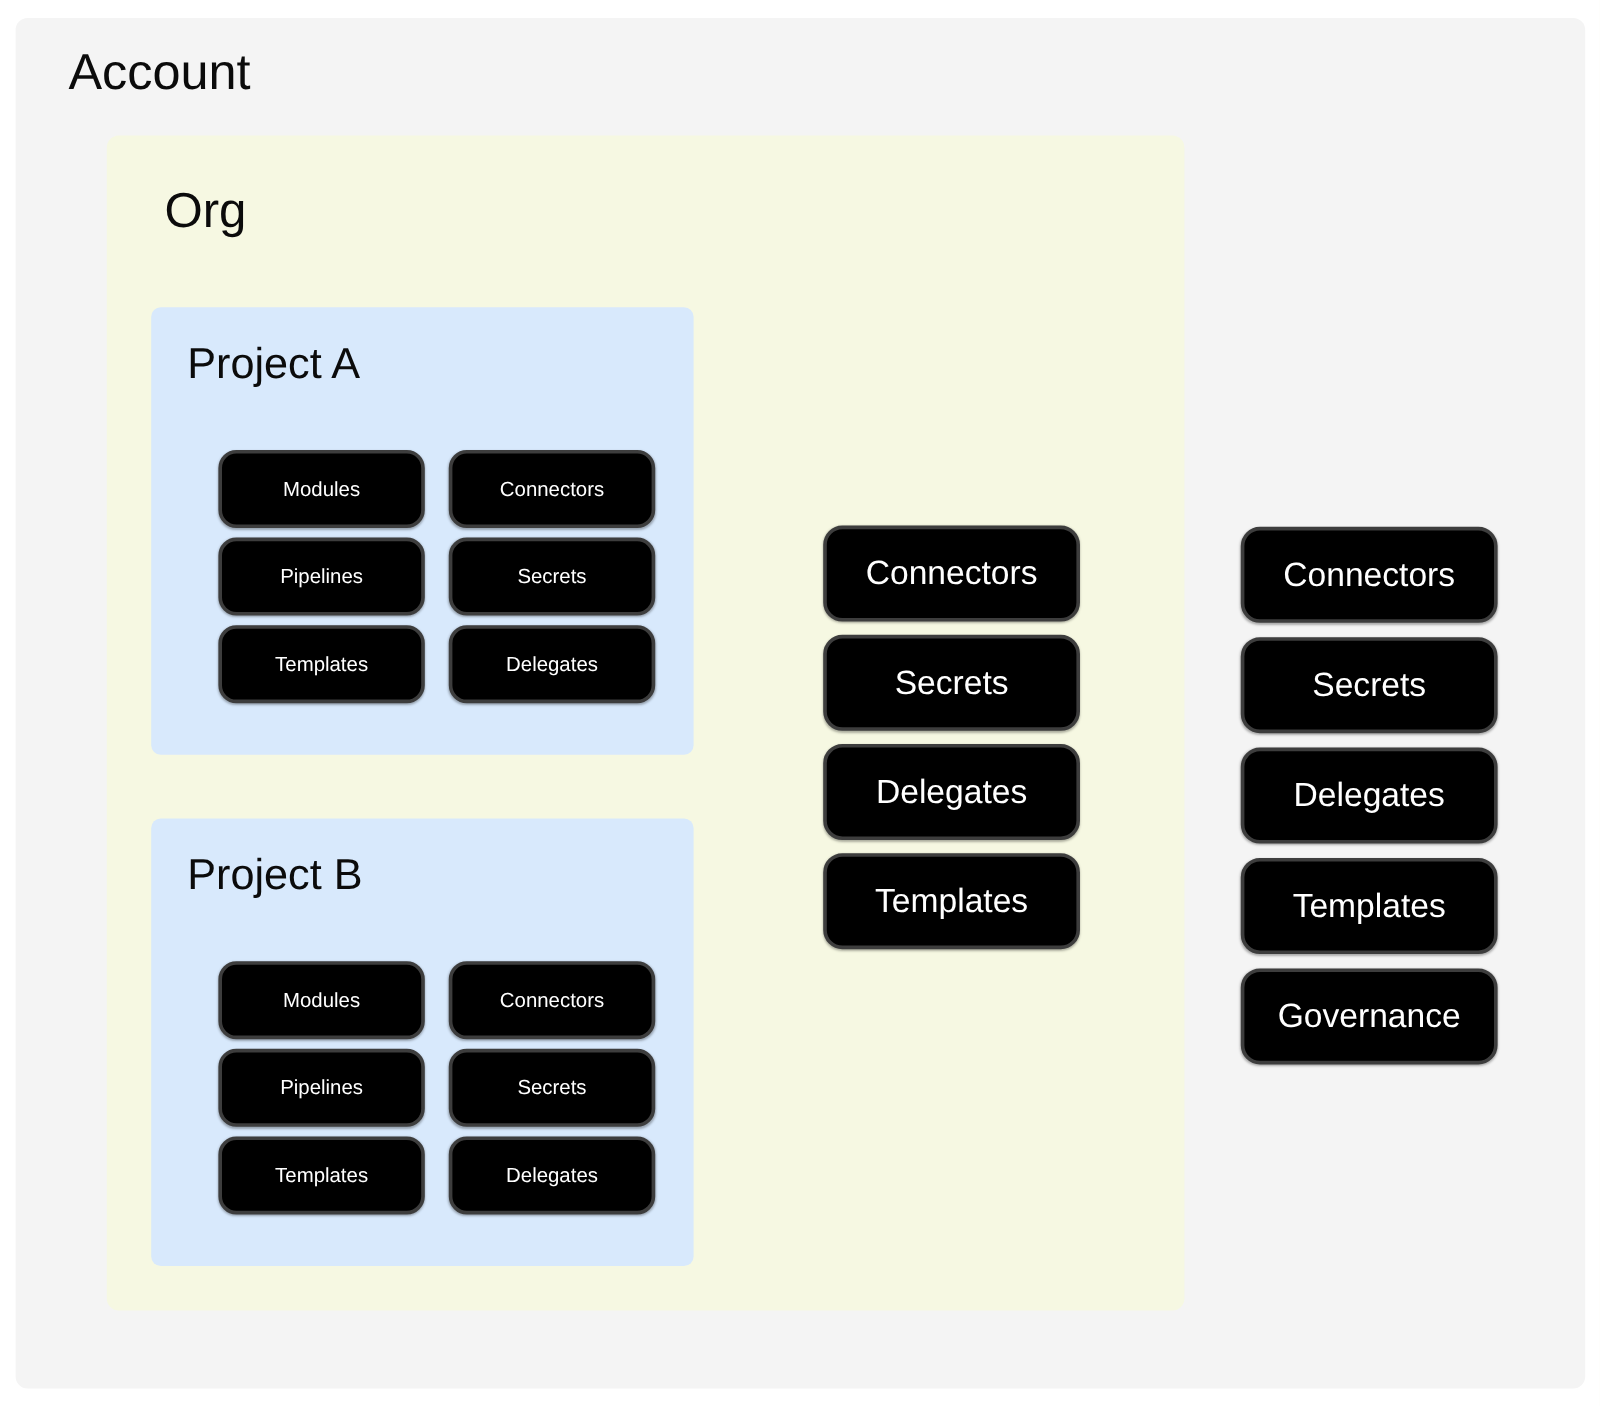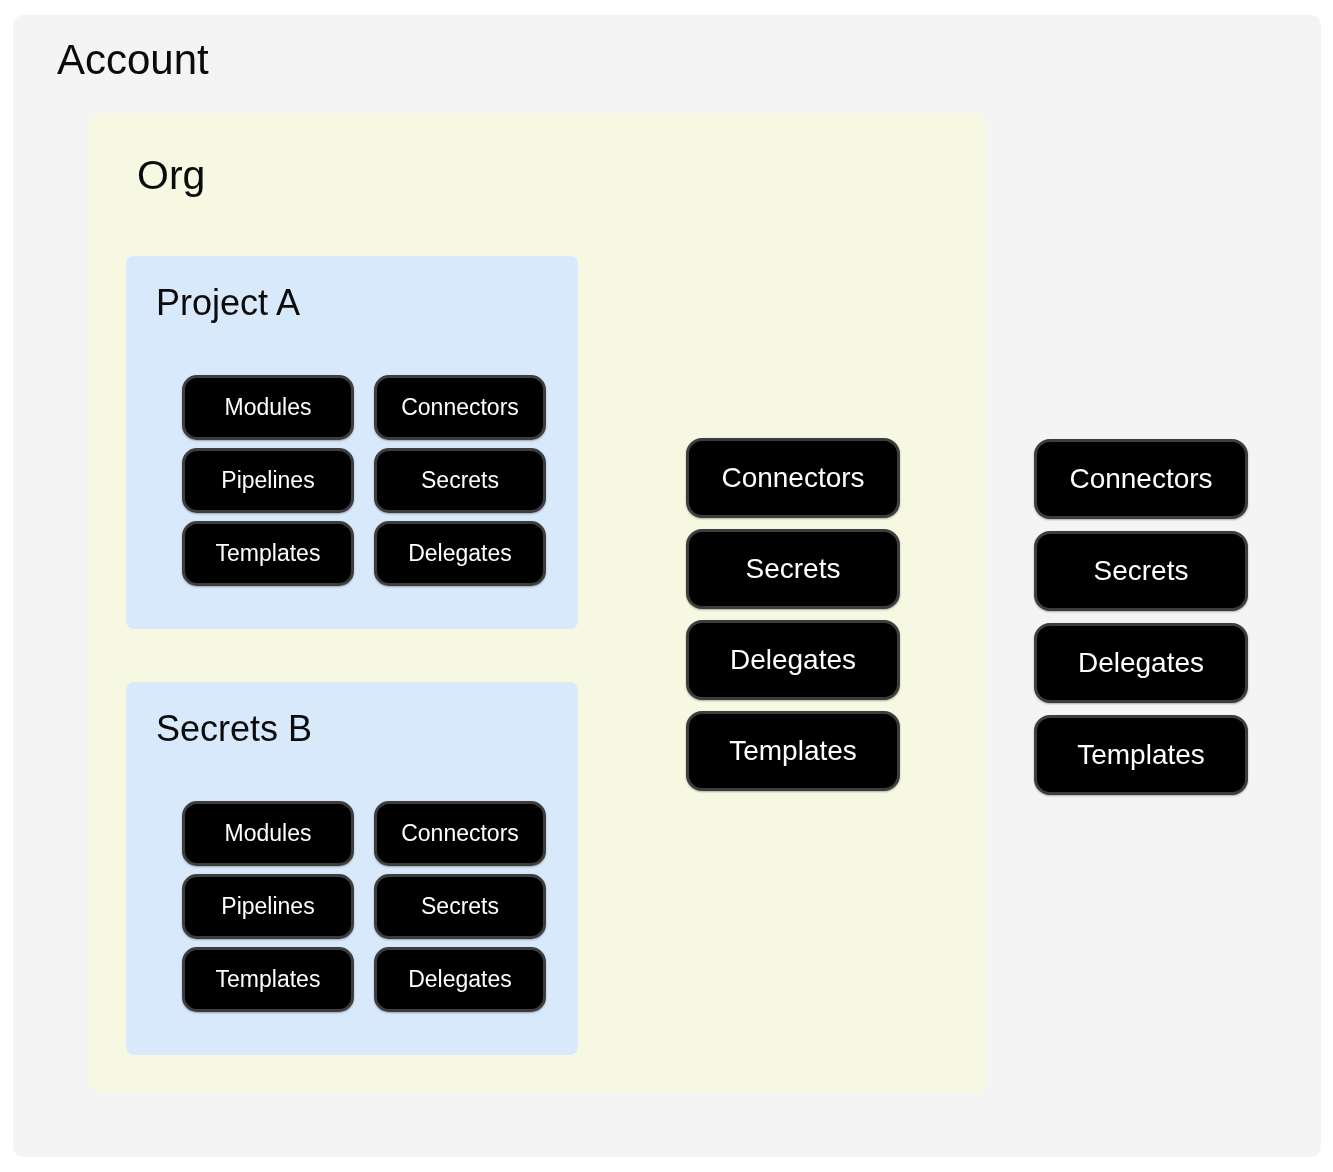--- a/index.html
+++ b/index.html
@@ -65,21 +65,21 @@
     justify-content: center;
     text-align: center;
     box-shadow: 0 1px 2px rgba(0,0,0,0.30);
     white-space: nowrap;
     cursor: default;
   }
   .node.sm {
     width: 172px;
     height: 65px;
     border-radius: 15px;
-    font-size: 23px;
+    font-size: 17px;
   }
   .node.lg {
     width: 214px;
     height: 80px;
     border-radius: 16px;
     font-size: 28px;
   }
   .node-grid {
     position: absolute;
     left: 56px;
@@ -121,21 +121,21 @@
           <div class="node sm">Modules</div>
           <div class="node sm">Connectors</div>
           <div class="node sm">Pipelines</div>
           <div class="node sm">Secrets</div>
           <div class="node sm">Templates</div>
           <div class="node sm">Delegates</div>
         </div>
       </section>
 
       <section class="project project-b">
-        <div class="title project-title">Secrets B</div>
+        <div class="title project-title">Project B</div>
         <div class="node-grid">
           <div class="node sm">Modules</div>
           <div class="node sm">Connectors</div>
           <div class="node sm">Pipelines</div>
           <div class="node sm">Secrets</div>
           <div class="node sm">Templates</div>
           <div class="node sm">Delegates</div>
         </div>
       </section>
 
@@ -145,15 +145,16 @@
         <div class="node lg">Delegates</div>
         <div class="node lg">Templates</div>
       </div>
     </div>
 
     <div class="node-stack account-stack">
       <div class="node lg">Connectors</div>
       <div class="node lg">Secrets</div>
       <div class="node lg">Delegates</div>
       <div class="node lg">Templates</div>
+      <div class="node lg">Governance</div>
     </div>
   </div>
 </div>
 
 </body></html>

